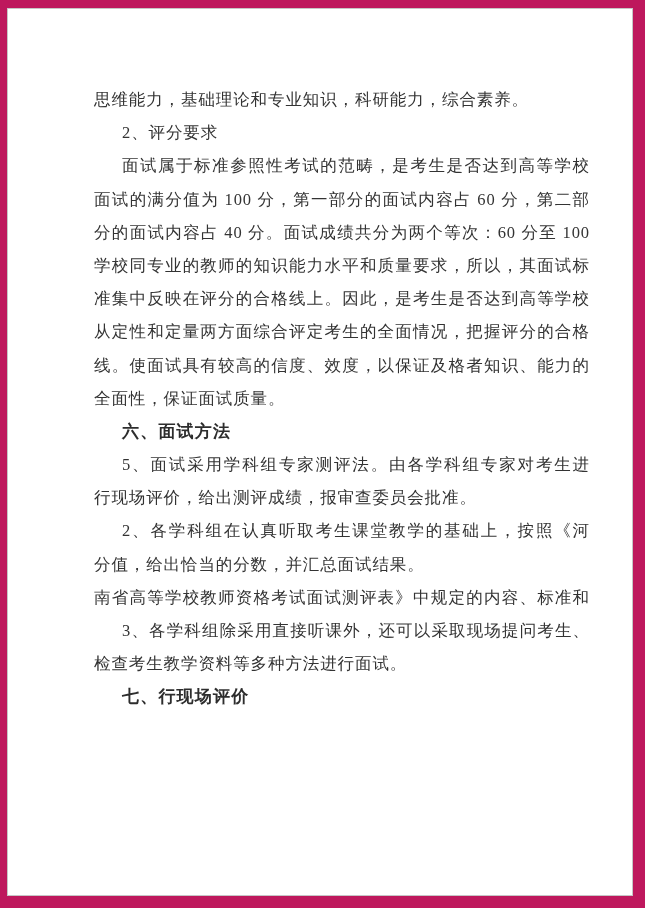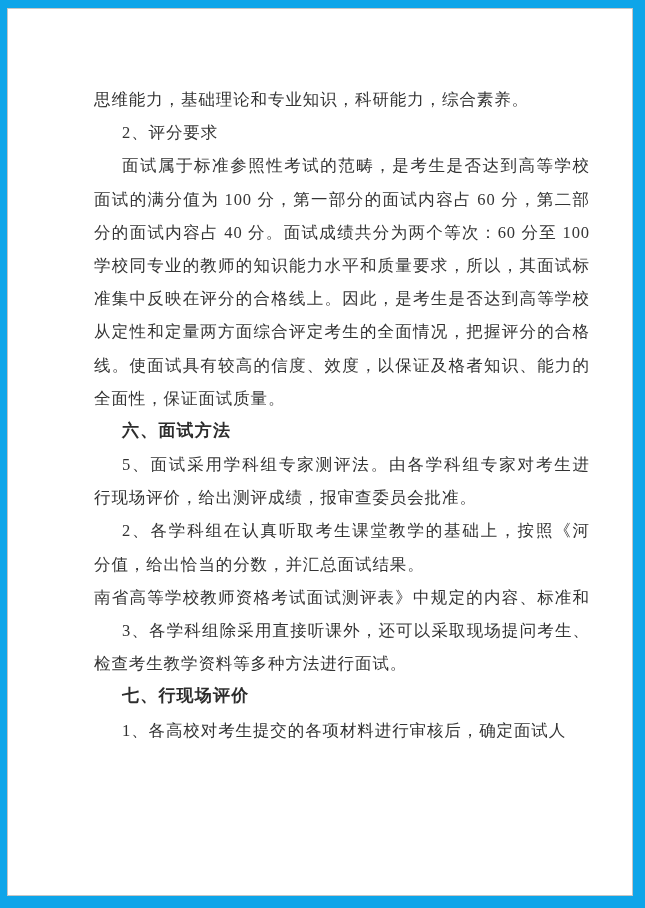--- a/index.html
+++ b/index.html
@@ -9,21 +9,21 @@
   body {
     width: 645px;
     height: 908px;
     position: relative;
     overflow: hidden;
     font-family: "Liberation Serif", "DejaVu Serif", serif;
   }
   .viewer {
     position: absolute;
     inset: 0;
-    background: #0ea5e9;
+    background: #be185d;
   }
   .page {
     position: absolute;
     left: 7px;
     top: 8px;
     width: 626px;
     height: 888px;
     background: #ffffff;
     border: 1px solid #c6c6c6;
     box-sizing: border-box;
@@ -43,21 +43,21 @@
     font-family: "Liberation Serif", "DejaVu Serif", serif;
   }
   .ind {
     text-indent: 28px;
   }
   .just {
     text-align: justify;
     text-align-last: justify;
   }
   .head {
-    font-family: Liberation Mono, monospace;
+    font-family: Liberation Sans, sans-serif;
     font-weight: 700;
     color: #2d2d2d;
     font-size: 17px;
     letter-spacing: 1.2px;
   }
 </style>
 </head>
 <body>
 
 <div class="viewer">
@@ -75,16 +75,15 @@
       <div class="ln">全面性，保证面试质量。</div>
       <div class="ln ind head">六、面试方法</div>
       <div class="ln ind just">5、面试采用学科组专家测评法。由各学科组专家对考生进</div>
       <div class="ln">行现场评价，给出测评成绩，报审查委员会批准。</div>
       <div class="ln ind just">2、各学科组在认真听取考生课堂教学的基础上，按照《河</div>
       <div class="ln">分值，给出恰当的分数，并汇总面试结果。</div>
       <div class="ln just">南省高等学校教师资格考试面试测评表》中规定的内容、标准和</div>
       <div class="ln ind just">3、各学科组除采用直接听课外，还可以采取现场提问考生、</div>
       <div class="ln">检查考生教学资料等多种方法进行面试。</div>
       <div class="ln ind head">七、行现场评价</div>
-      <div class="ln ind">1、各高校对考生提交的各项材料进行审核后，确定面试人</div>
     </div>
   </div>
 </div>
 
 </body></html>

